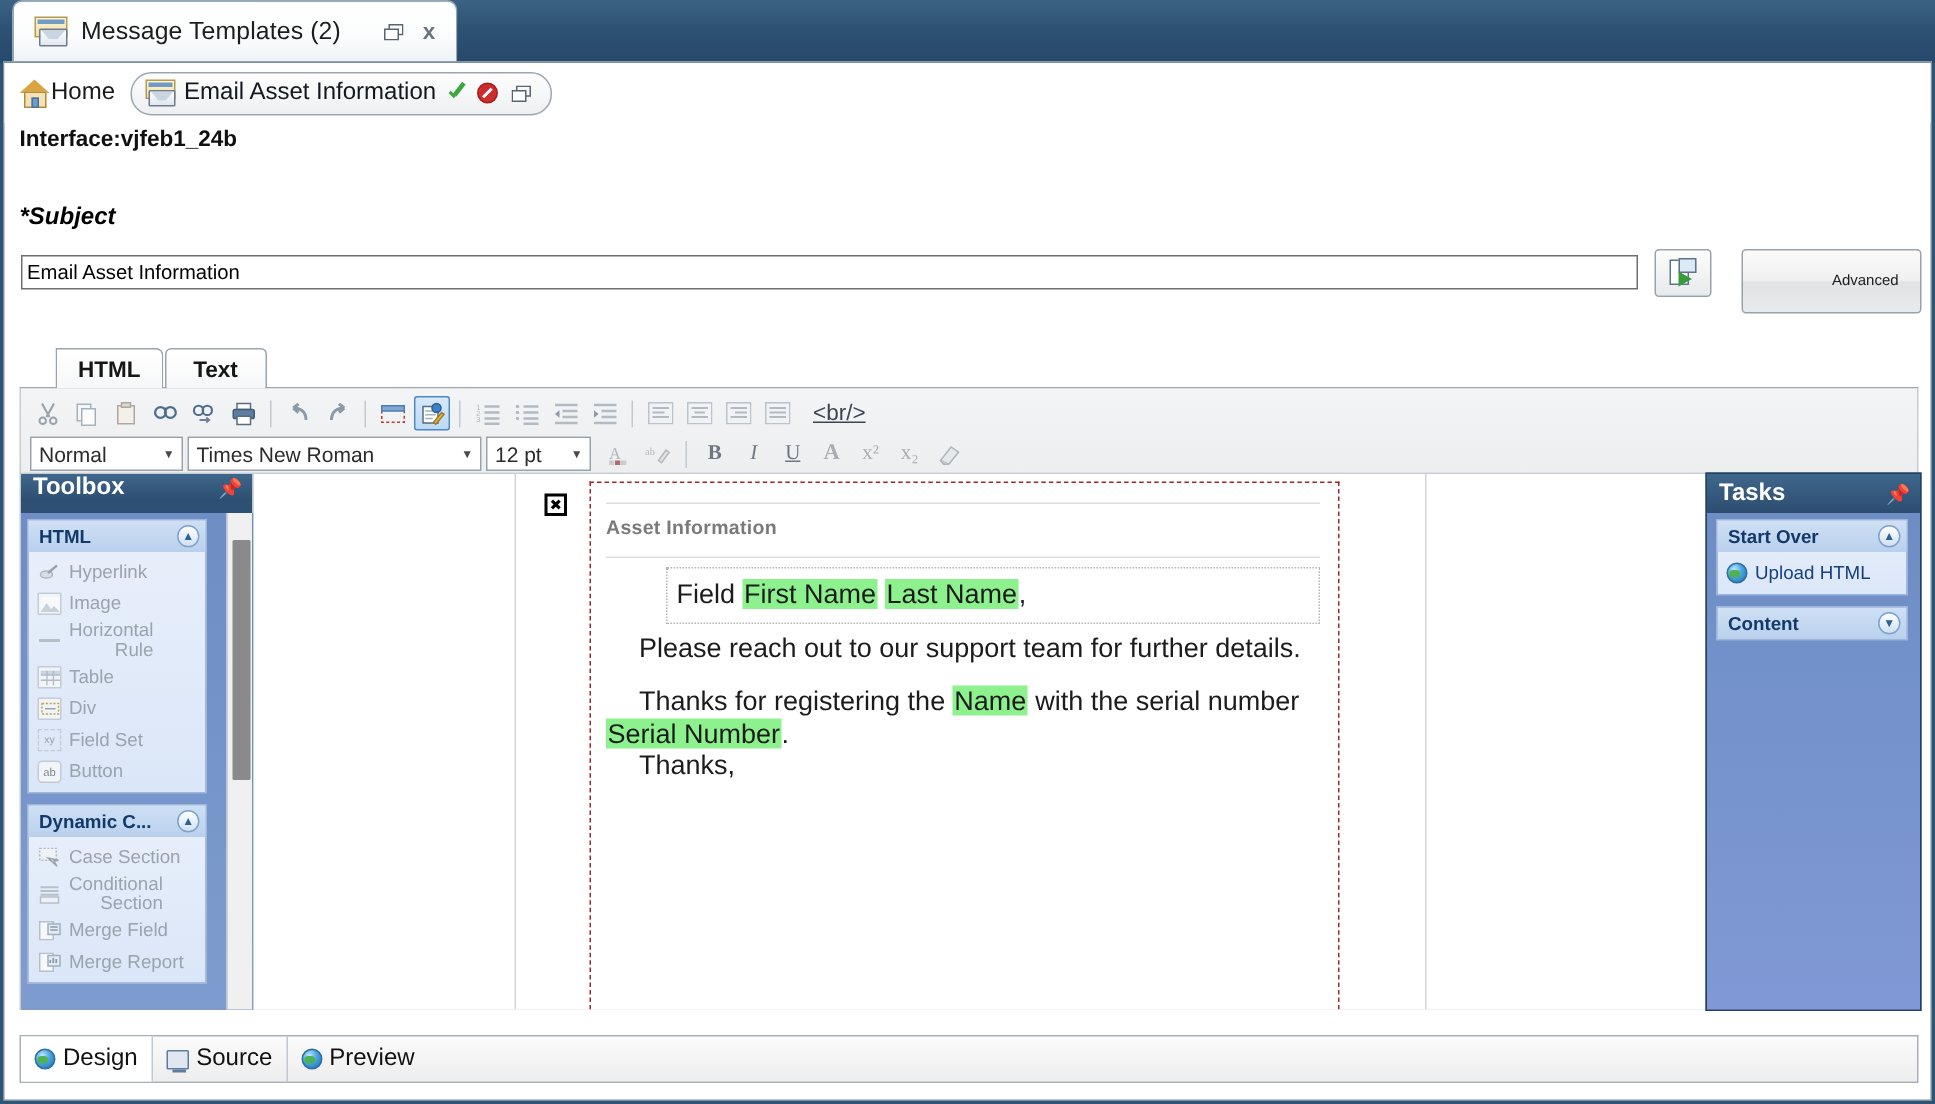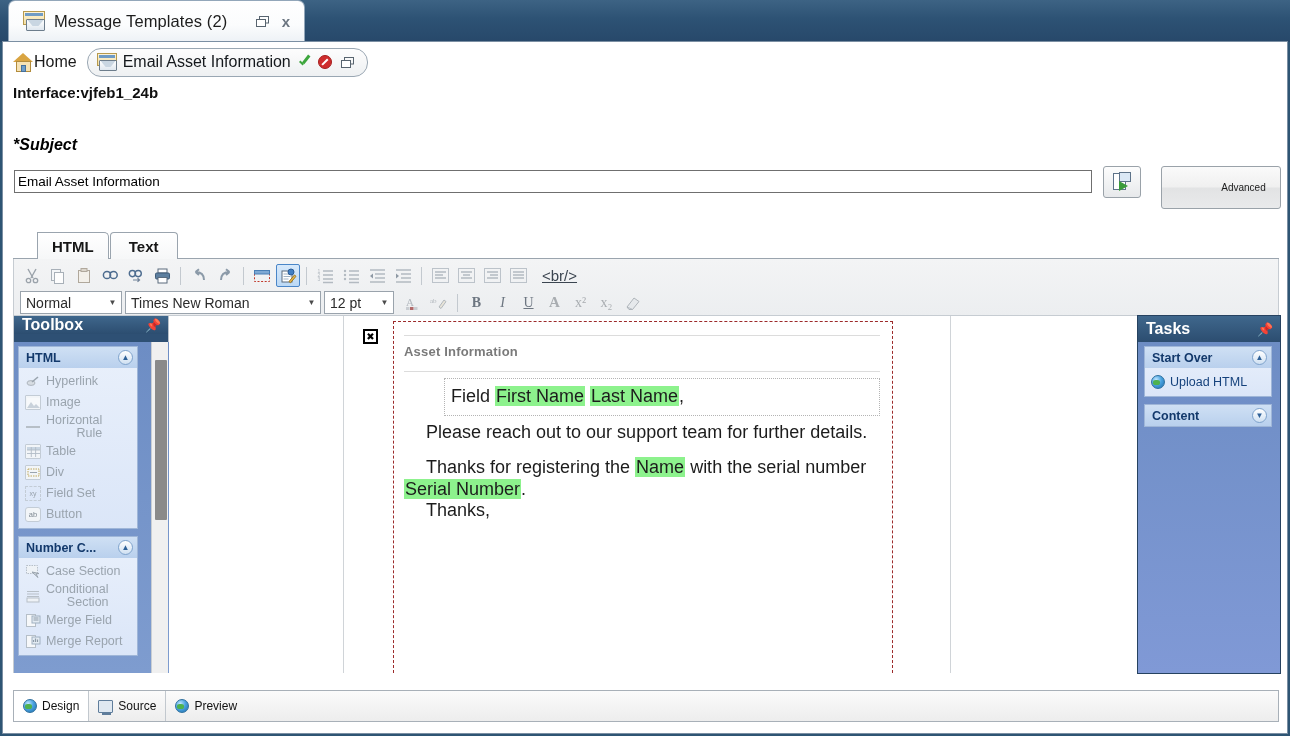--- a/index.html
+++ b/index.html
@@ -351,21 +351,21 @@
   }
 
   
   #bottombar {
     position: absolute; left: 10px; top: 648px; width: 1266px; height: 32px;
     border: 1px solid #a8b0b8; background: linear-gradient(to bottom, #fbfbfb, #ededed);
     display: flex; align-items: stretch;
   }
   .btab {
     display: flex; align-items: center; gap: 5px; padding: 0 9px;
-    font-size: 12px; color: #111; border-right: 1px solid #c2c8ce;
+    font-size: 16px; color: #111; border-right: 1px solid #c2c8ce;
   }
   .btab.sel { background: #ffffff; }
   .monitor {
     width: 15px; height: 13px; background: #dfe8f1; border: 1px solid #5f7d9b;
     border-radius: 1px; position: relative; flex: 0 0 auto;
   }
   .monitor:after {
     content: ""; position: absolute; left: 3px; bottom: -3px; width: 9px; height: 2px; background: #5f7d9b;
   }
 
@@ -677,21 +677,21 @@
                 </div>
                 <div class="titem">
                   <span class="tgly" style="border-radius:3px;font-size:7.5px;color:#7d8791;">ab</span>
                   <span class="lbl">Button</span>
                 </div>
               </div>
             </div>
 
             <div class="grp">
               <div class="grp-head">
-                <span>Number C...</span>
+                <span>Dynamic C...</span>
                 <span class="chev">▲</span>
               </div>
               <div class="grp-items">
                 <div class="titem">
                   <span class="tgly nobox">
                     <svg width="15" height="13" viewBox="0 0 15 13">
                         <rect x="0.5" y="0.5" width="11" height="8" fill="#eef2f6" stroke="#b6bfc8" stroke-dasharray="1.5 1"></rect>
                         <path d="M6 7 L12 12.5 L10 9 L13 8.5 Z" fill="#cfd7df" stroke="#9aa4ae"></path>
                       </svg>
                   </span>

